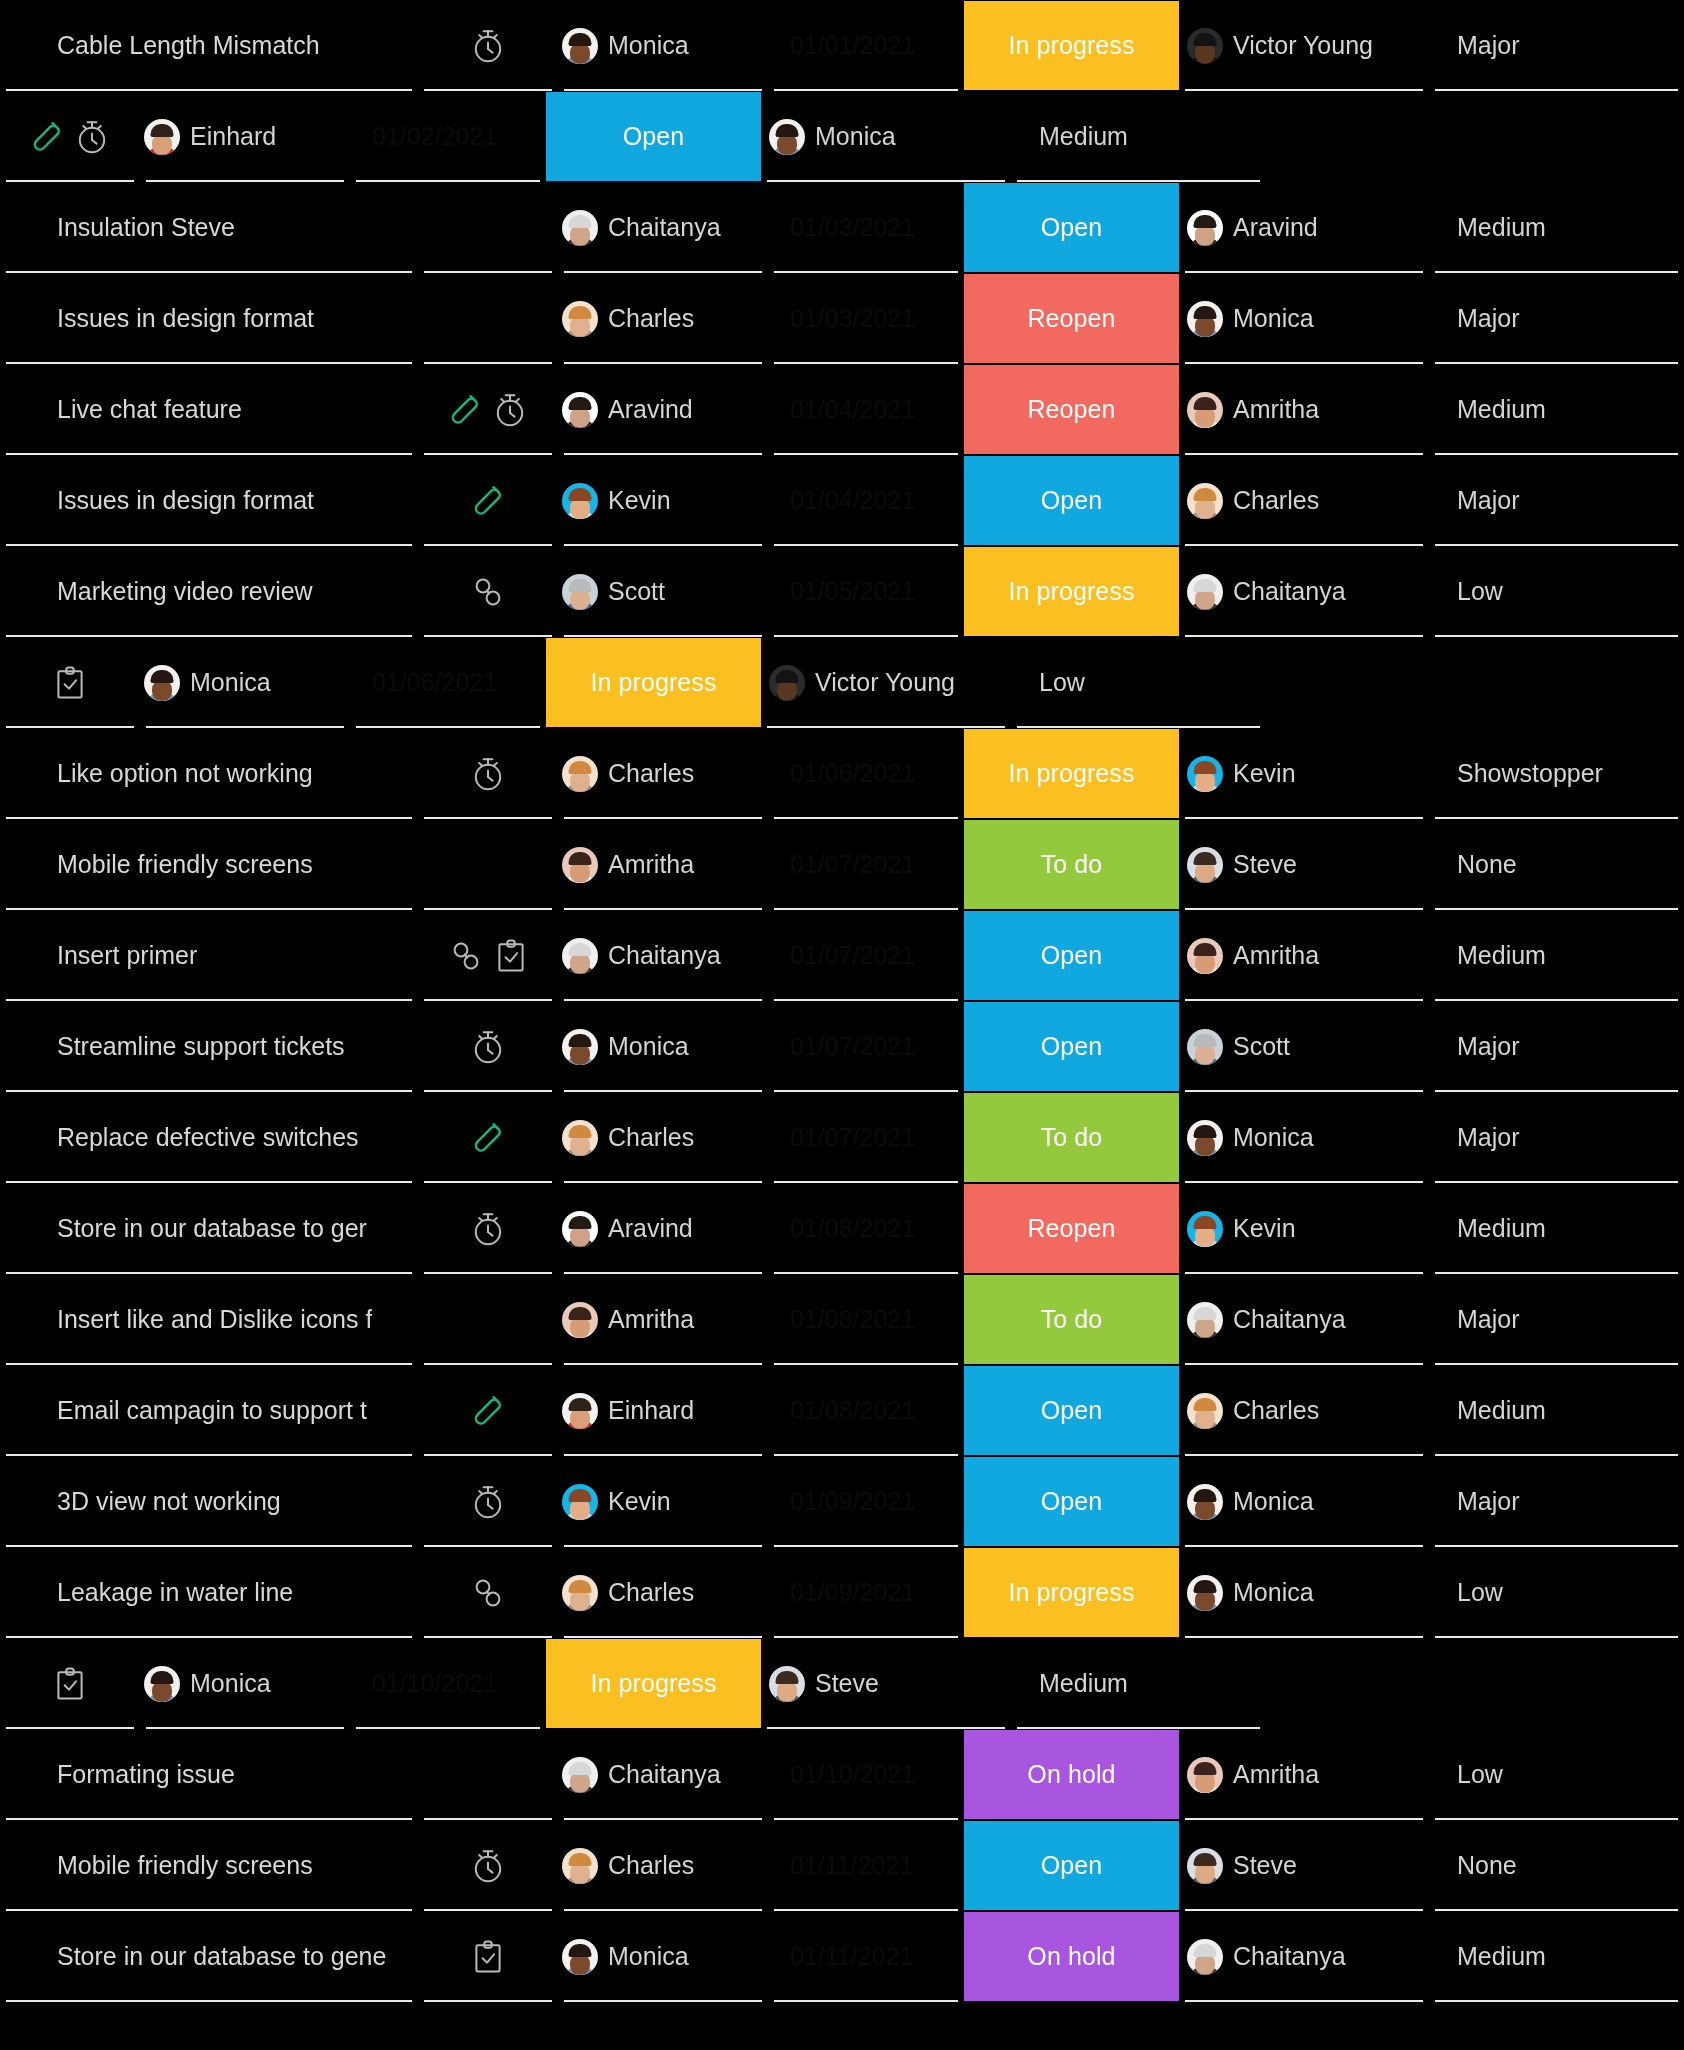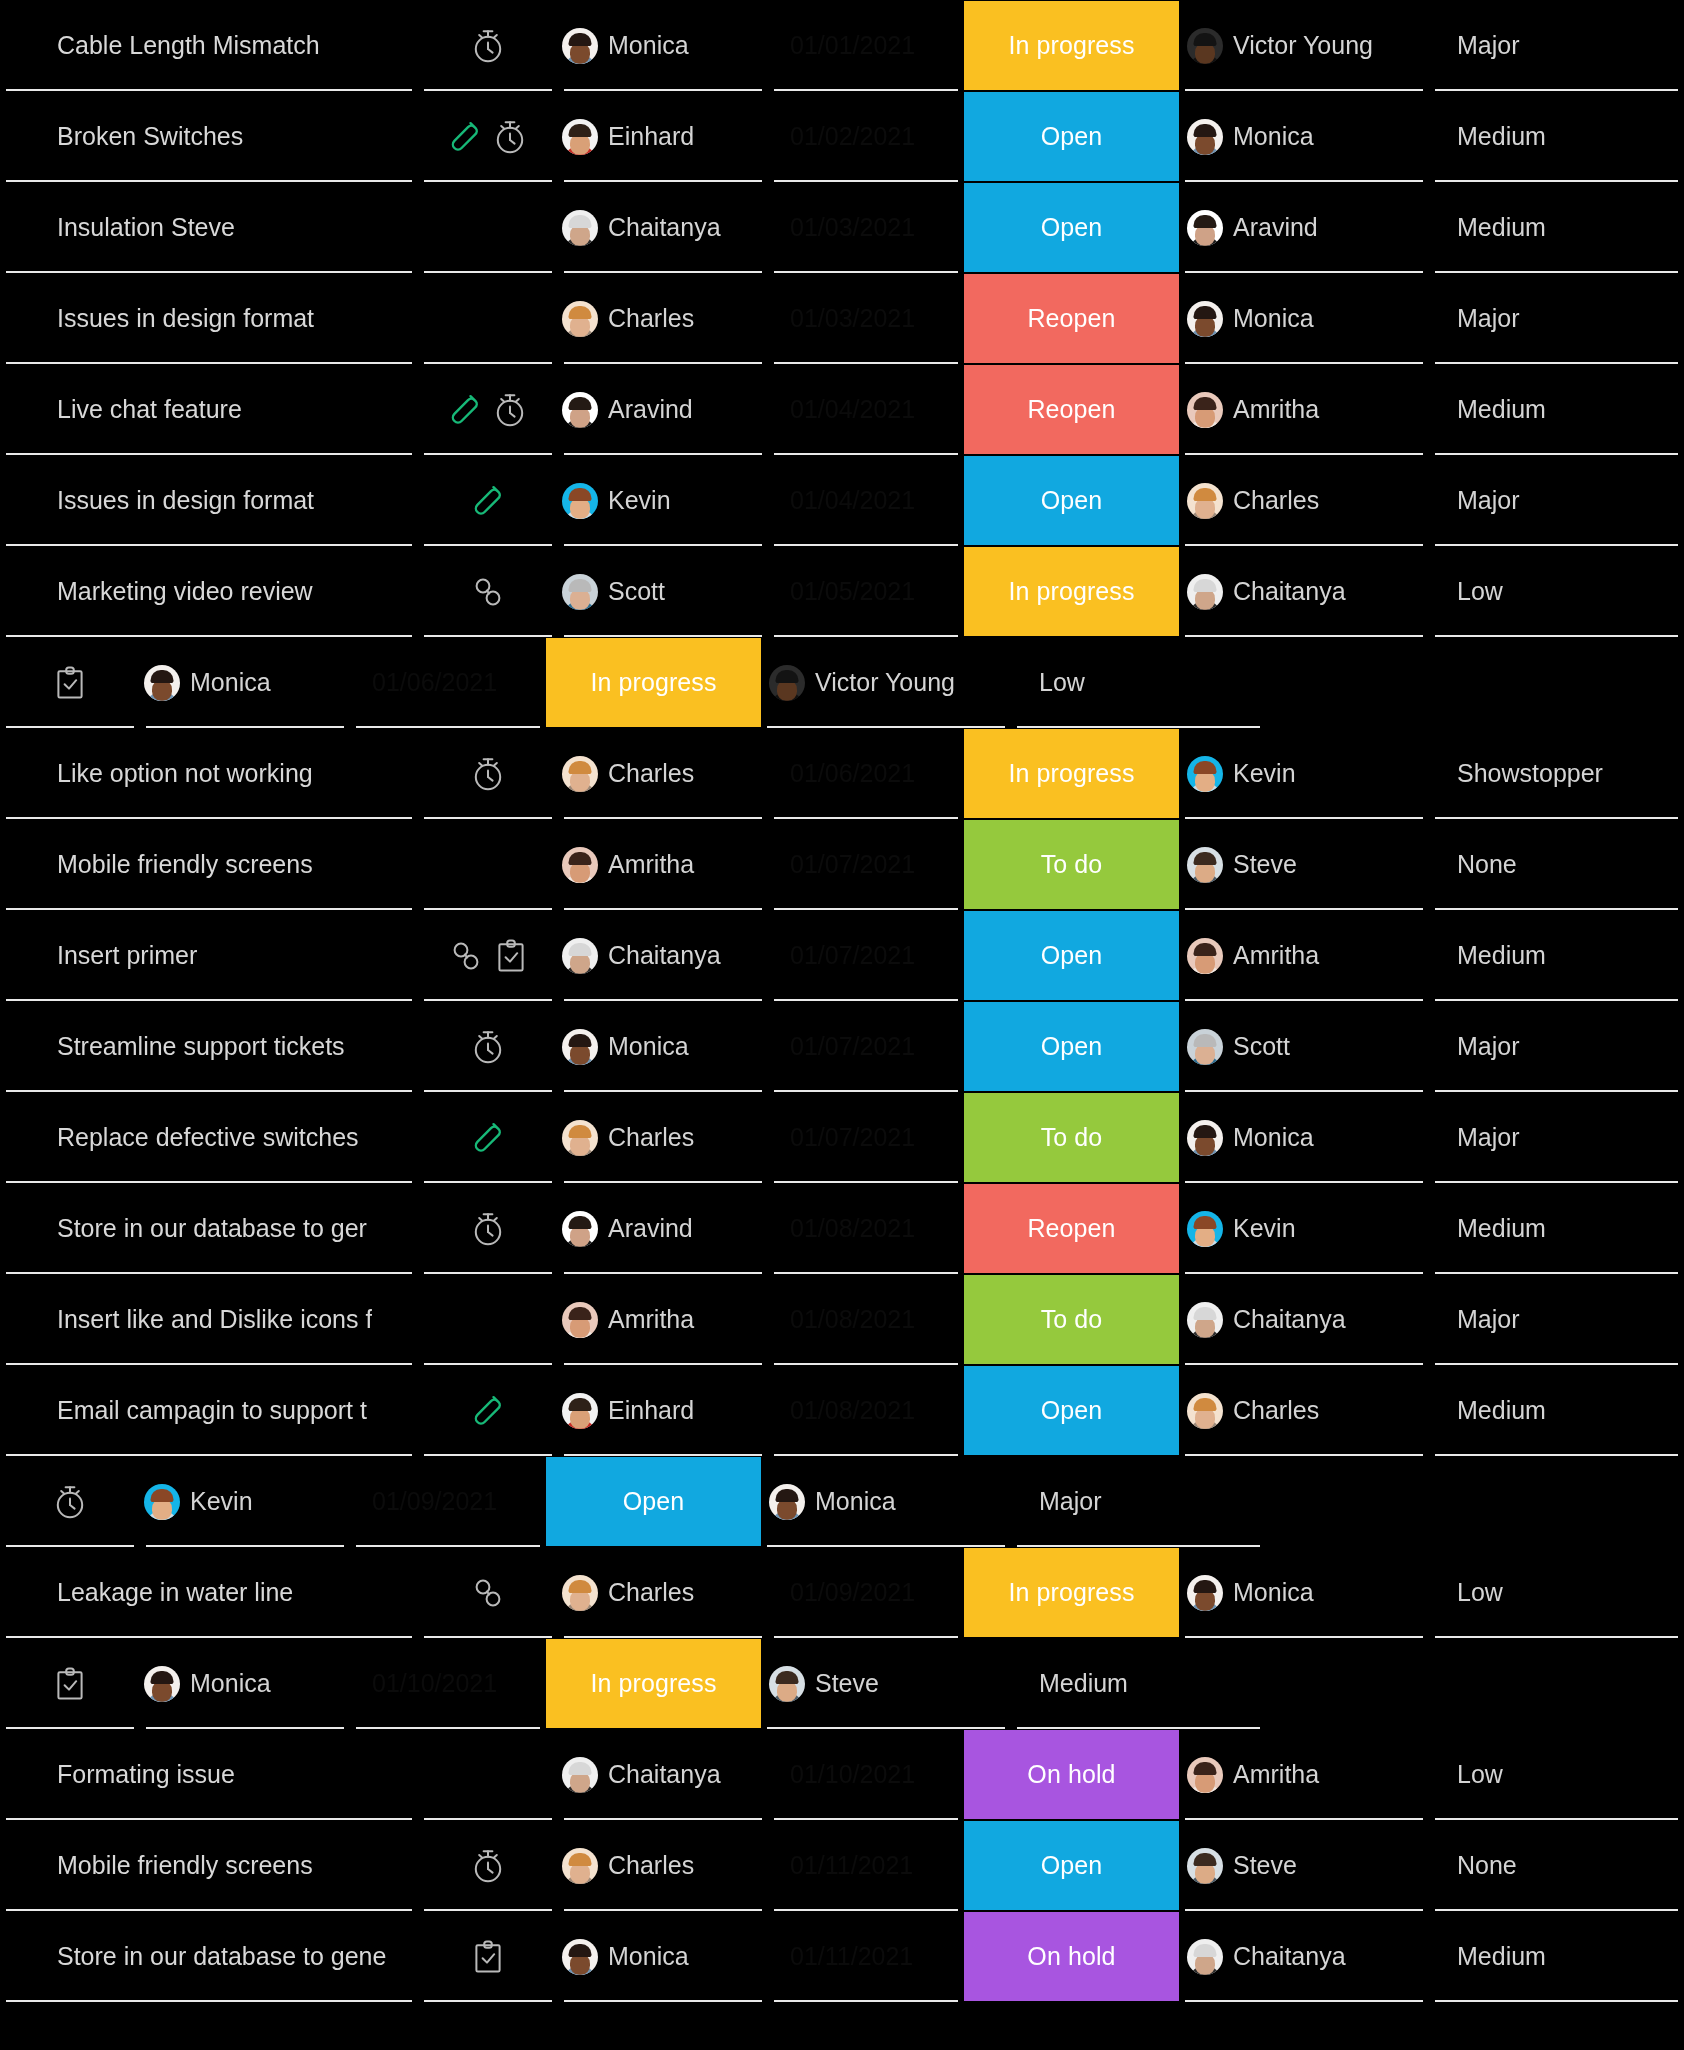--- a/index.html
+++ b/index.html
@@ -202,23 +202,20 @@
             <span class="hair" style="background:#131313"></span>
           </span>
           <span class="assignee-name">Victor Young</span>
         </div>
         <div class="cell c-priority">
           <span class="priority-text">Major</span>
         </div>
       </div>
       <div class="row">
         <span class="edge-tick"></span>
-        <div class="cell c-title">
-          <span class="title-text">Broken Switches</span>
-        </div>
         <div class="cell c-icons">
           <span class="icon">
             <svg width="30" height="34" viewBox="0 0 30 34" fill="none" stroke="#17b978" stroke-width="2.4" stroke-linejoin="round" stroke-linecap="round">
               <path d="M20.5 3.2 L25.6 8.2 C27.4 10.0 27.0 12.6 25.2 14.4 L11.6 28.0 C9.6 30.0 6.4 30.0 4.4 28.0 C2.4 26.0 2.4 22.8 4.4 20.8 L18.0 7.2 C19.8 5.4 22.4 5.0 24.2 6.8"></path>
             </svg>
           </span>
           <span class="icon">
             <svg width="32" height="36" viewBox="0 0 32 36" fill="none" stroke="#b9b9b9" stroke-width="2" stroke-linecap="round" stroke-linejoin="round">
               <circle cx="16" cy="21" r="12.2"></circle>
               <path d="M16 21 L16 14.4"></path>
@@ -798,20 +795,23 @@
             <span class="hair" style="background:#d08a3f"></span>
           </span>
           <span class="assignee-name">Charles</span>
         </div>
         <div class="cell c-priority">
           <span class="priority-text">Medium</span>
         </div>
       </div>
       <div class="row">
         <span class="edge-tick"></span>
+        <div class="cell c-title">
+          <span class="title-text">3D view not working</span>
+        </div>
         <div class="cell c-icons">
           <span class="icon">
             <svg width="32" height="36" viewBox="0 0 32 36" fill="none" stroke="#b9b9b9" stroke-width="2" stroke-linecap="round" stroke-linejoin="round">
               <circle cx="16" cy="21" r="12.2"></circle>
               <path d="M16 21 L16 14.4"></path>
               <path d="M16 21 L20.6 24.6"></path>
               <path d="M11.6 3.2 L20.4 3.2"></path>
               <path d="M16 3.2 L16 8.8"></path>
               <path d="M7.2 7.0 L10.0 9.6"></path>
               <path d="M24.8 7.0 L22.0 9.6"></path>

